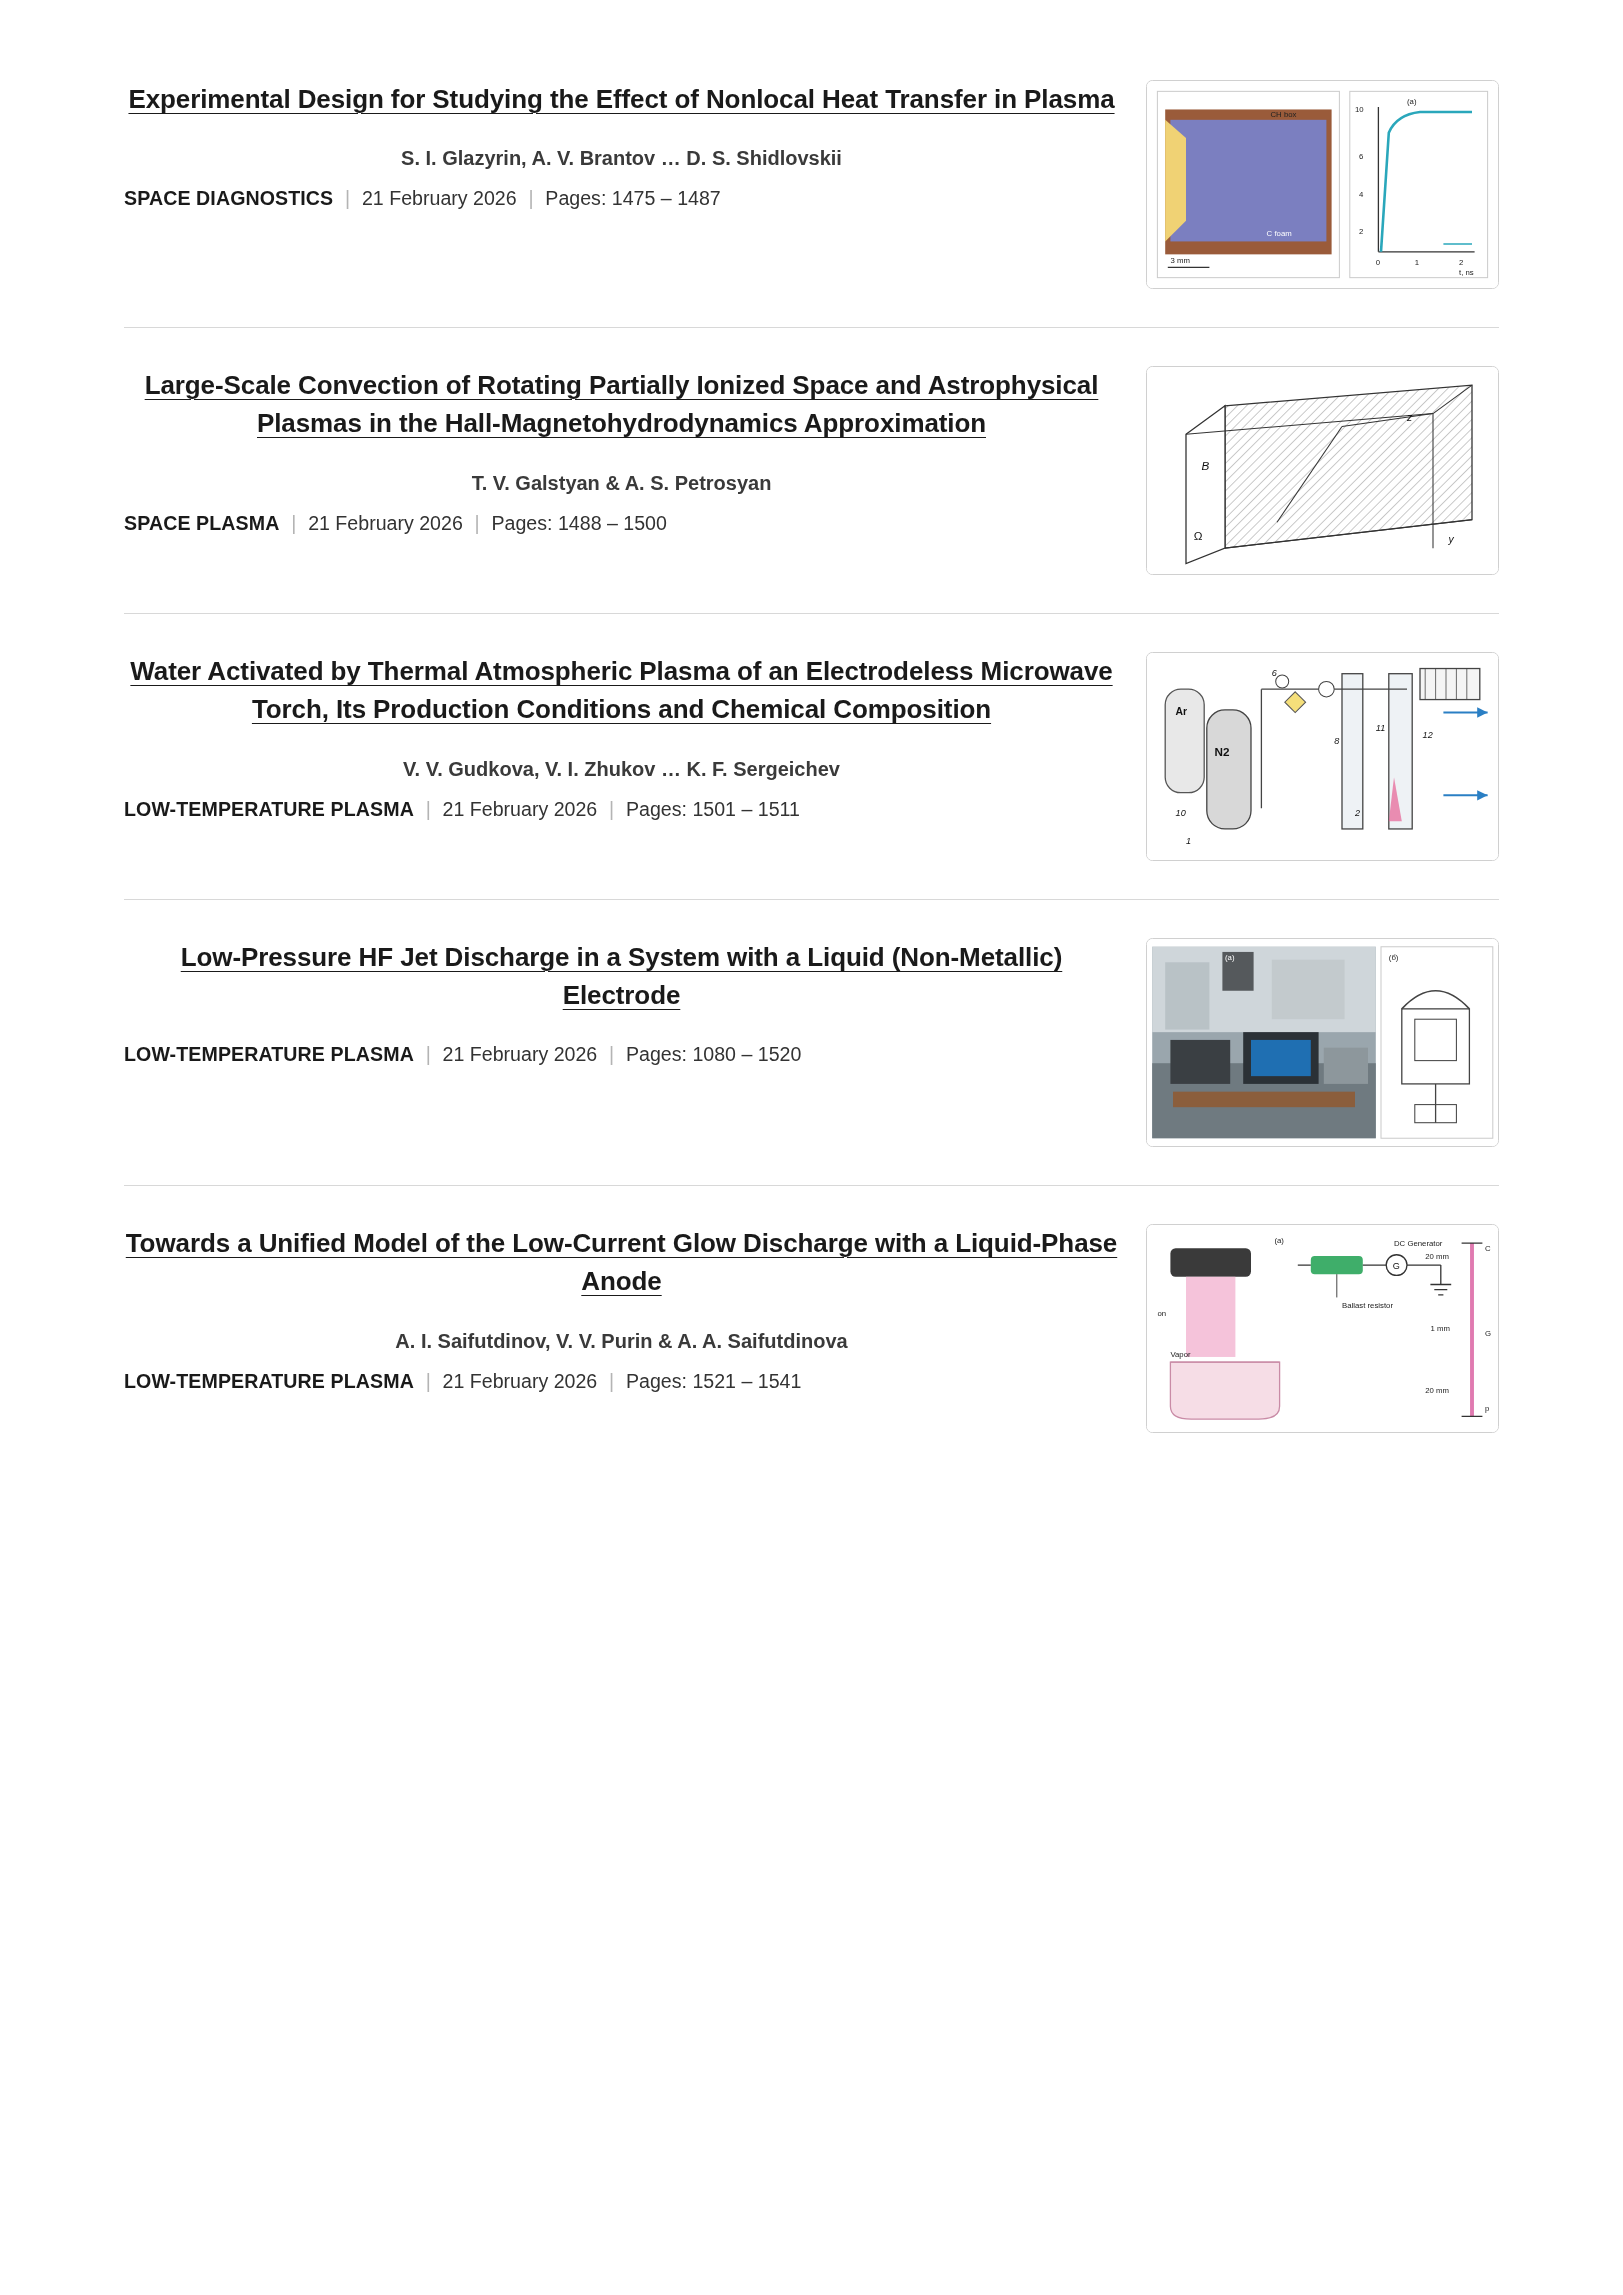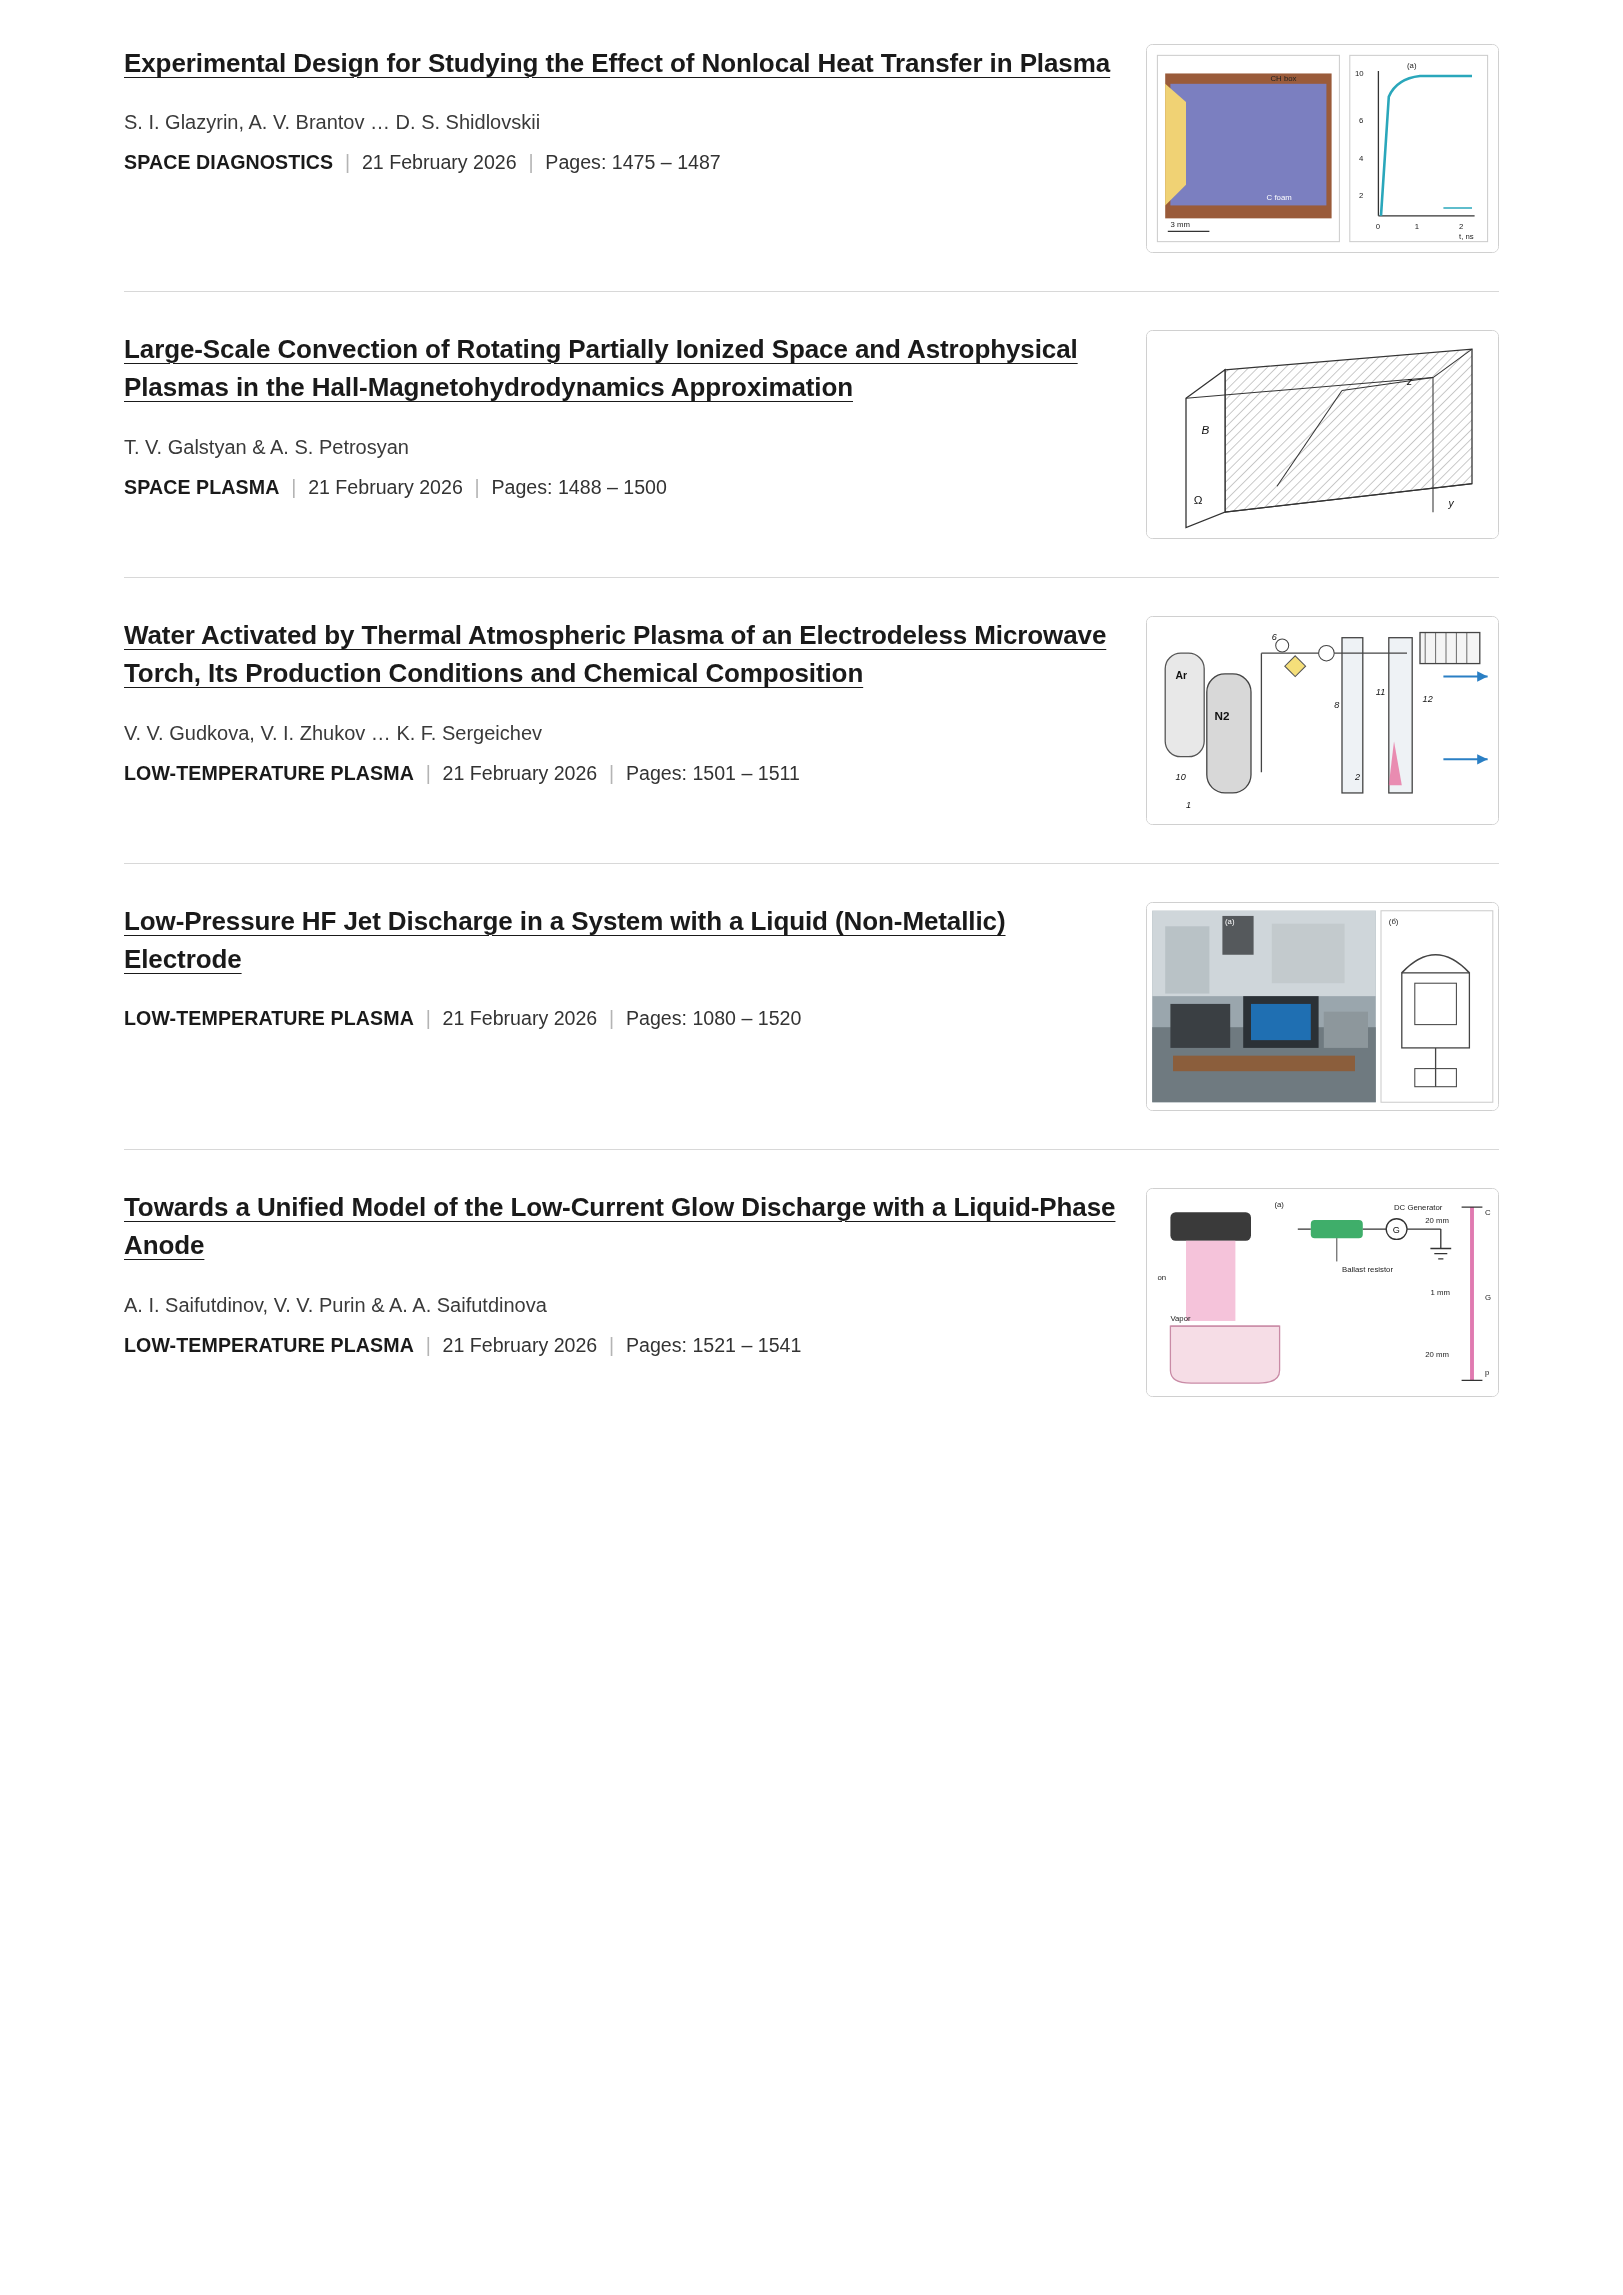--- a/index.html
+++ b/index.html
@@ -15,21 +15,22 @@
     -webkit-font-smoothing: antialiased;
   }
   .page {
     position: relative;
     width: 1623px;
     height: 2295px;
     box-sizing: border-box;
     padding: 0 124px;
   }
   .article-list {
-    padding-top: 44px;
+    padding-top: 80px;
+    text-align: center;
   }
   .article {
     position: relative;
     display: flex;
     align-items: flex-start;
     justify-content: space-between;
     padding: 0 0 38px 0;
     border-bottom: 1.3px solid #d8d8d8;
     margin-bottom: 38px;
   }
@@ -54,21 +55,21 @@
     cursor: pointer;
   }
   .title-wrap {
     margin-bottom: 26px;
   }
   .article-authors {
     font-size: 20px;
     line-height: 1.45;
     color: #3a3a3a;
     margin: 0 0 11.8px 0;
-    font-weight: normal;
+    font-weight: bold;
   }
   .article-meta {
     font-size: 19.6px;
     line-height: 1.4;
     color: #333333;
     display: flex;
     align-items: center;
     flex-wrap: wrap;
   }
   .meta-section {

